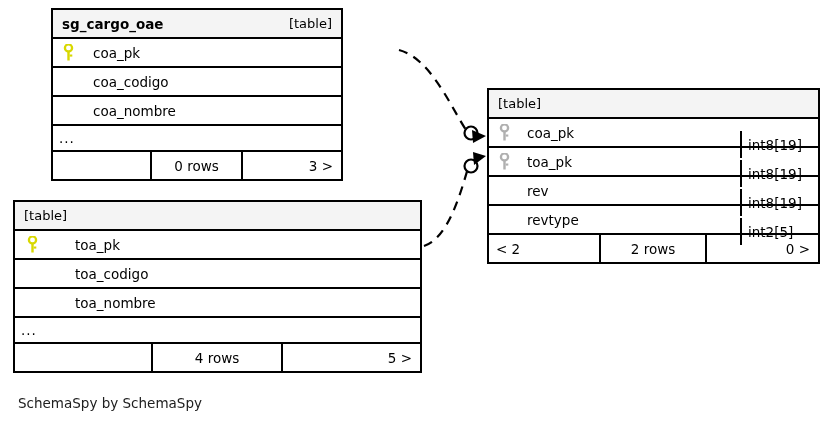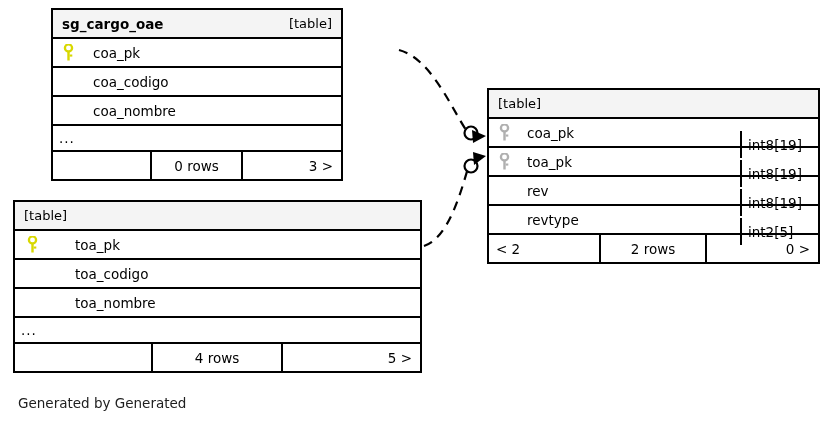--- a/index.html
+++ b/index.html
@@ -284,15 +284,15 @@
       <span class="col-type">int2[5]</span>
     </div>
 
     <div class="footer-row">
       <span class="foot-cell foot-left">&lt; 2</span>
       <span class="foot-cell foot-mid">2 rows</span>
       <span class="foot-cell foot-right">0 &gt;</span>
     </div>
   </div>
 
-  <div class="footer-note">Generated by Generated</div>
+  <div class="footer-note">SchemaSpy by SchemaSpy</div>
 
 </div>
 
 </body></html>

